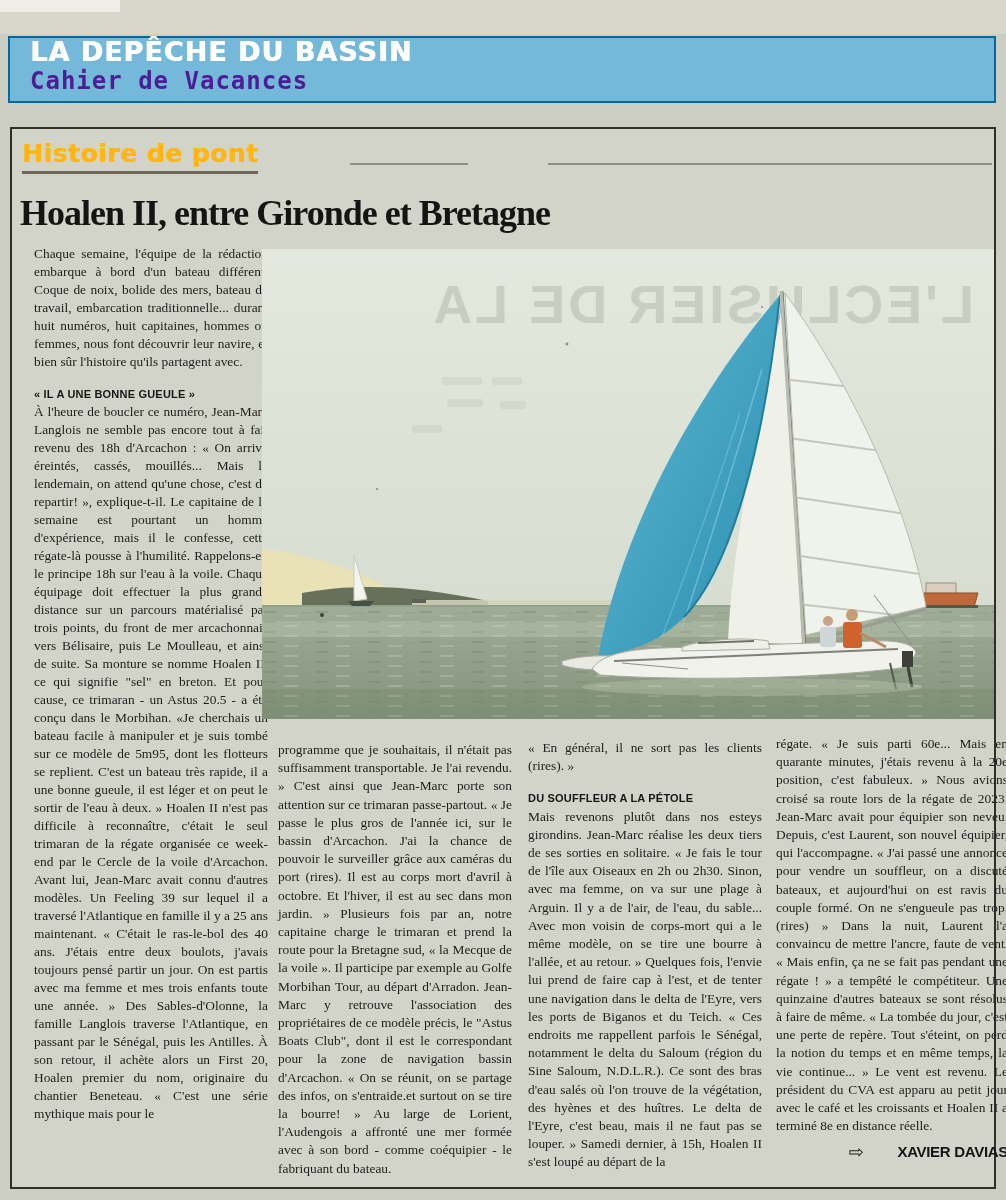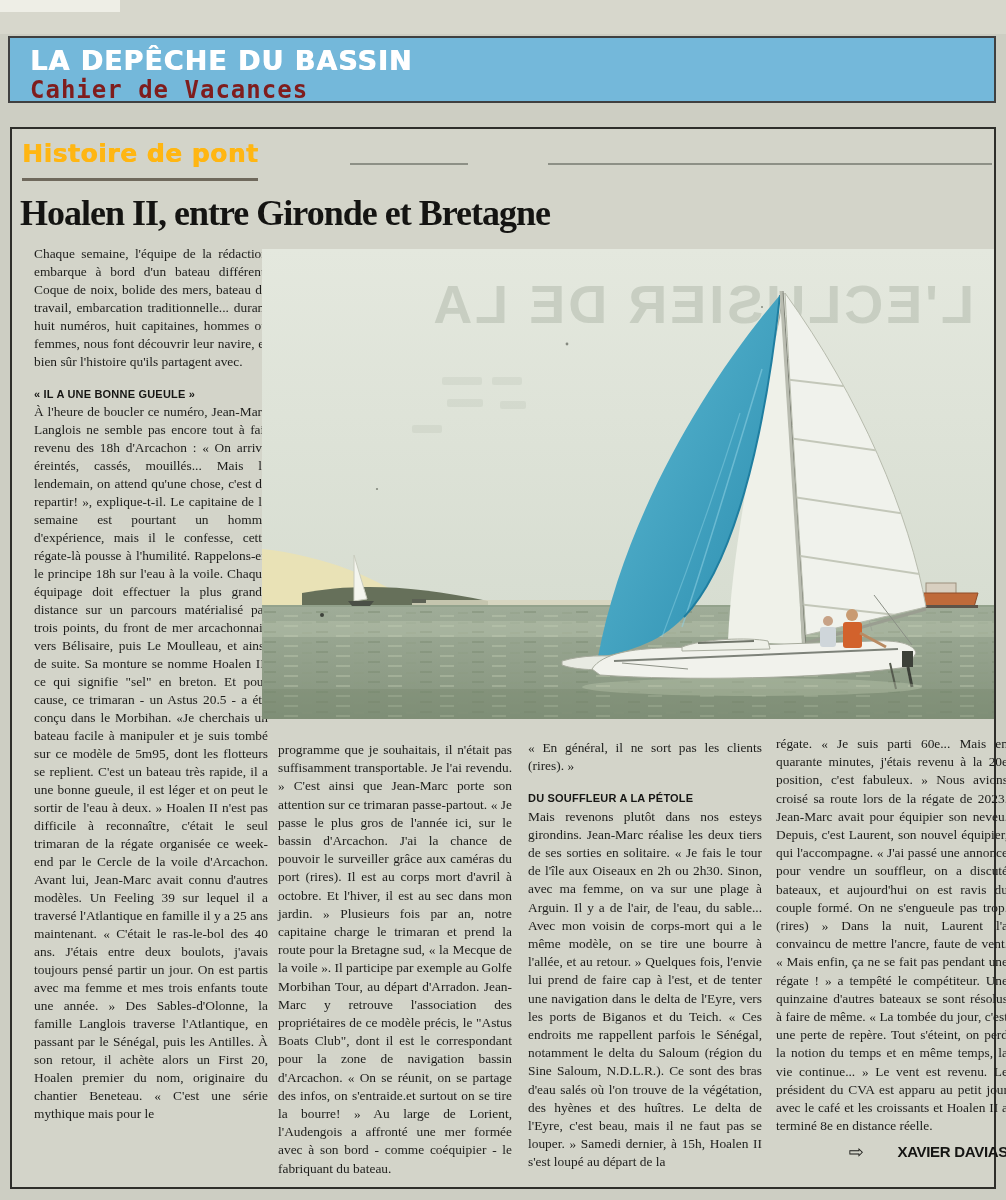--- a/index.html
+++ b/index.html
@@ -7,43 +7,43 @@
     width:1006px;height:1200px;position:relative;overflow:hidden;
     background:#cdcec3;
     font-family:"Liberation Serif", serif;
   }
   .top-strip{position:absolute;left:0;top:0;width:1006px;height:34px;background:#d7d7cc;}
   .top-strip .corner{position:absolute;left:0;top:0;width:120px;height:12px;background:#eeeee6;}
 
   
   .masthead{
     position:absolute;left:8px;top:36px;width:988px;height:67px;
-    background:#74b8da;border:2px solid #404040;box-sizing:border-box;
-    padding:9px 0 0 20px;
+    background:#74b8da;border:2px solid #0369a1;box-sizing:border-box;
+    padding:0 0 0 20px;
   }
   .masthead-title{
     font-family:"DejaVu Sans", sans-serif;font-weight:bold;font-size:27px;
     color:#ffffff;letter-spacing:1px;line-height:1.05;
     text-shadow:0.7px 0 0 #ffffff;
   }
   .masthead-sub{
     font-family:"DejaVu Sans Mono", monospace;font-weight:bold;font-size:24px;
-    color:#7f1d1d;letter-spacing:1px;margin-top:1px;
+    color:#4c1d95;letter-spacing:1px;margin-top:1px;
   }
 
   
   .article-box{
     position:absolute;left:10px;top:127px;width:986px;height:1062px;
     background:#d3d4c9;border:2px solid #2e2e2a;box-sizing:border-box;
   }
   .kicker{
     position:absolute;left:10px;top:10px;
     font-family:"DejaVu Sans", sans-serif;font-weight:bold;font-size:25px;
     color:#ffb612;letter-spacing:0.5px;text-shadow:0.6px 0 0 #ffb612;
-    border-bottom:3px solid #6f695c;padding-bottom:10px;
+    border-bottom:3px solid #6f695c;padding-bottom:3px;
   }
   .rule-a{position:absolute;left:338px;top:34px;width:118px;height:2px;background:#8d9086;}
   .rule-b{position:absolute;left:536px;top:34px;width:444px;height:2px;background:#8d9086;}
   .headline{
     position:absolute;left:8px;top:39px;white-space:nowrap;
     font-family:"Liberation Serif", serif;font-weight:bold;font-size:36px;
     color:#141412;letter-spacing:-1px;
   }
 
   

